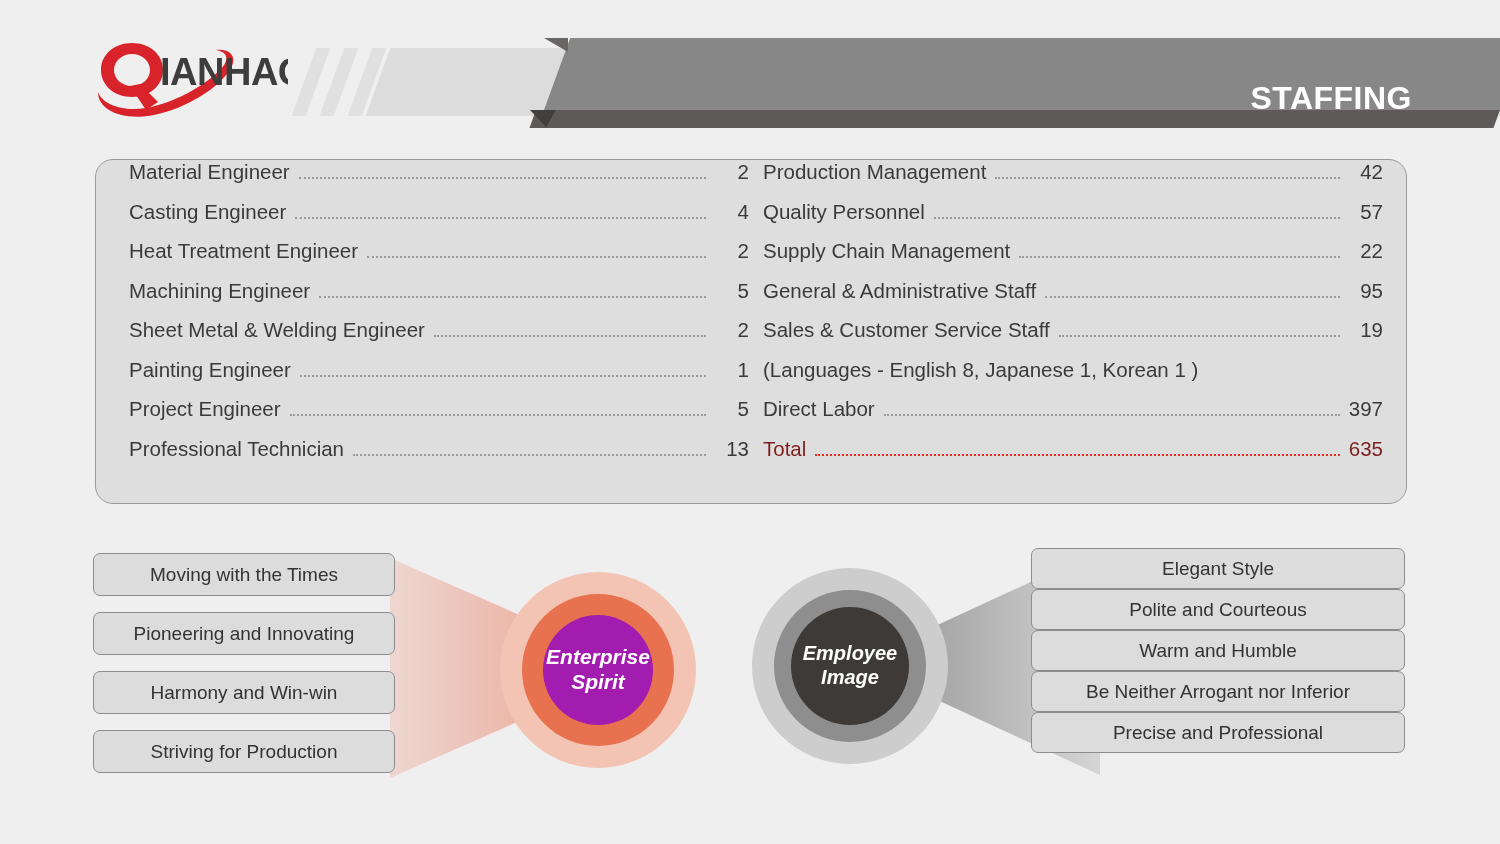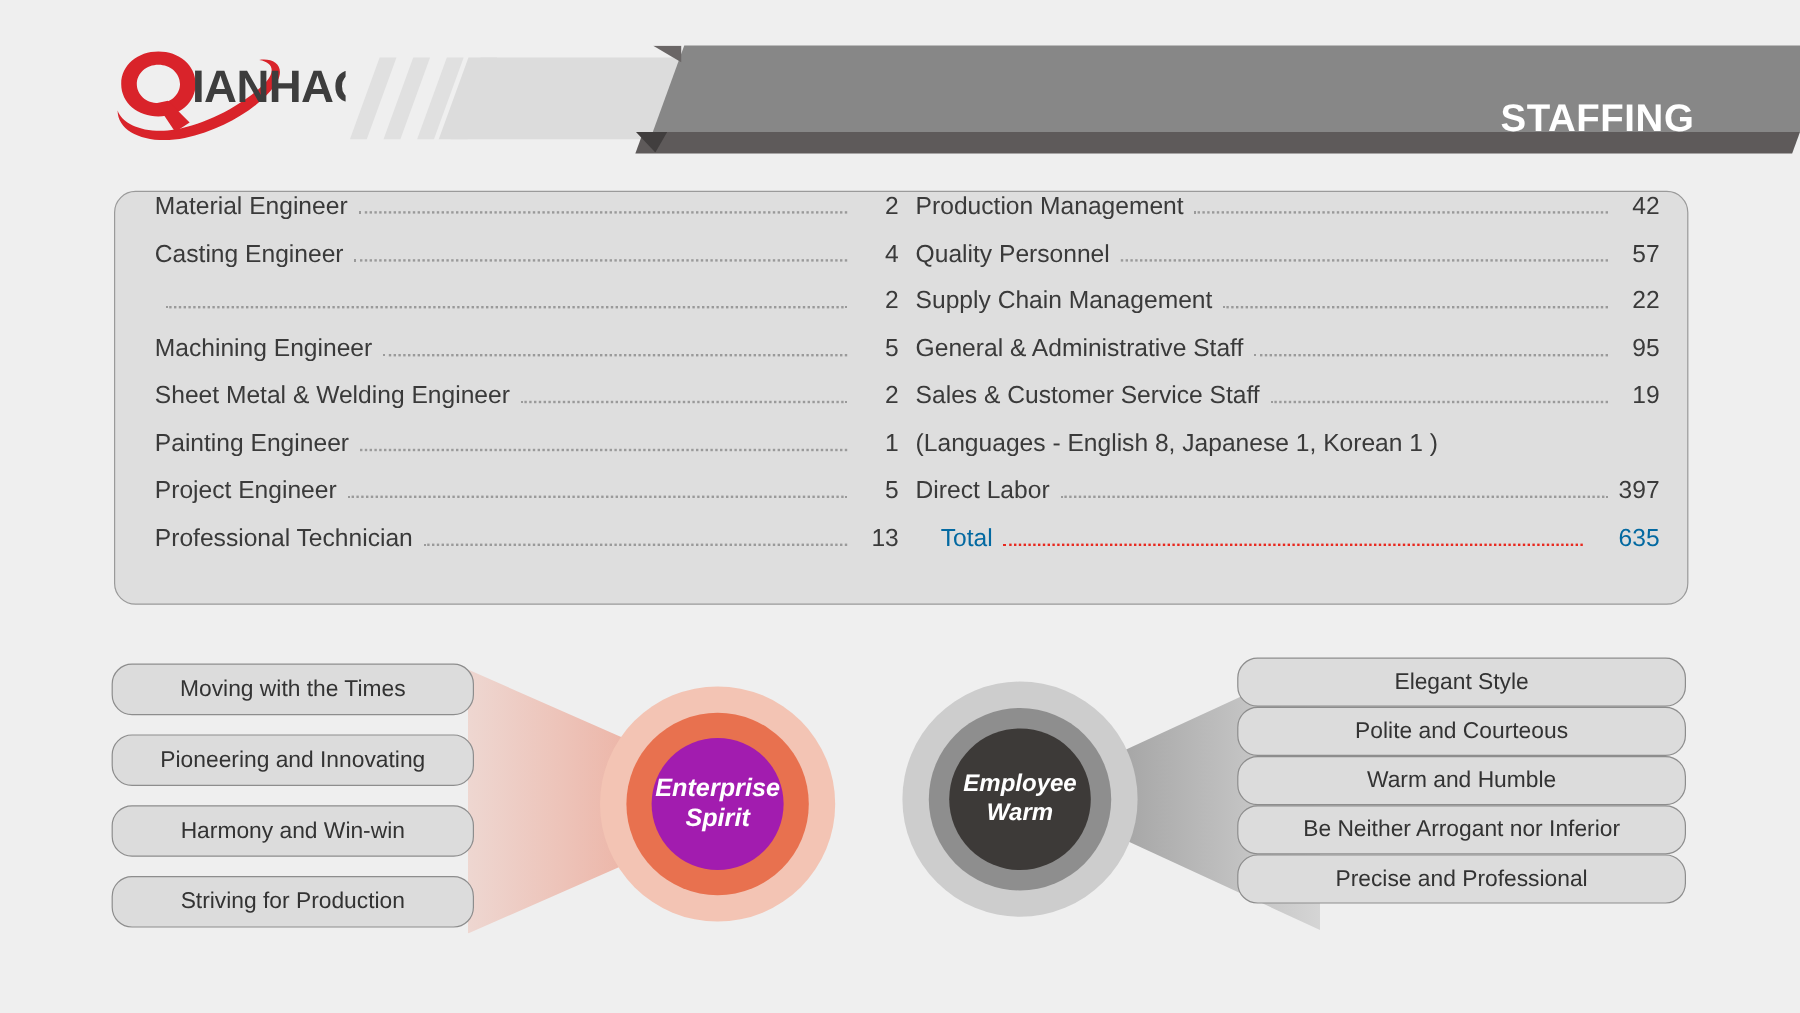--- a/index.html
+++ b/index.html
@@ -92,34 +92,34 @@
     border-bottom:2px dotted #9a9a9a;
     min-width:20px;
     height:0;
   }
   .row-value{
     font-size:20.5px; color:#3a3a3a; text-align:right;
     min-width:34px; white-space:nowrap;
   }
   .row.note .row-label{ white-space:nowrap; }
   .row.total .row-label,
-  .row.total .row-value{ color:#0369a1;margin-left:21px; }
+  .row.total .row-value{ color:#7f1d1d; }
   .row.total .leader{ border-bottom-color:#e8291f; }
 
   
   .bottom{ position:absolute; left:0; top:520px; width:1500px; height:324px; }
 
   
   .boxes-left{ position:absolute; left:93px; top:33px; width:302px; }
   .boxes-right{ position:absolute; left:1031px; top:28px; width:374px; }
 
   .tagbox{
     background:#dcdcdc;
     border:1.4px solid #8d8d8d;
-    border-radius:17px;
+    border-radius:7px;
     height:43px;
     display:flex; align-items:center; justify-content:center;
     font-size:19px; color:#333333;
     margin-bottom:16px;
     white-space:nowrap;
   }
   .boxes-right .tagbox{ height:41px; margin-bottom:0; font-size:19px; }
 
   
   .cone{ position:absolute; }
@@ -198,20 +198,21 @@
             <span class="row-label">Material Engineer</span>
             <span class="leader"></span>
             <span class="row-value">2</span>
           </div>
           <div class="row">
             <span class="row-label">Casting Engineer</span>
             <span class="leader"></span>
             <span class="row-value">4</span>
           </div>
           <div class="row">
+            <span class="row-label">Heat Treatment Engineer</span>
             <span class="leader"></span>
             <span class="row-value">2</span>
           </div>
           <div class="row">
             <span class="row-label">Machining Engineer</span>
             <span class="leader"></span>
             <span class="row-value">5</span>
           </div>
           <div class="row">
             <span class="row-label">Sheet Metal &amp; Welding Engineer</span>
@@ -304,17 +305,17 @@
       <span class="circ-label">Enterprise
 Spirit</span>
     </div>
   </div>
 
   <div class="circle-group grp-right" style="width:196px;height:196px;">
     <div class="circ ring-outer-gray"></div>
     <div class="circ ring-mid-gray"></div>
     <div class="circ core-gray">
       <span class="circ-label">Employee
-Warm</span>
+Image</span>
     </div>
   </div>
 
 </div>
 
 </body></html>

